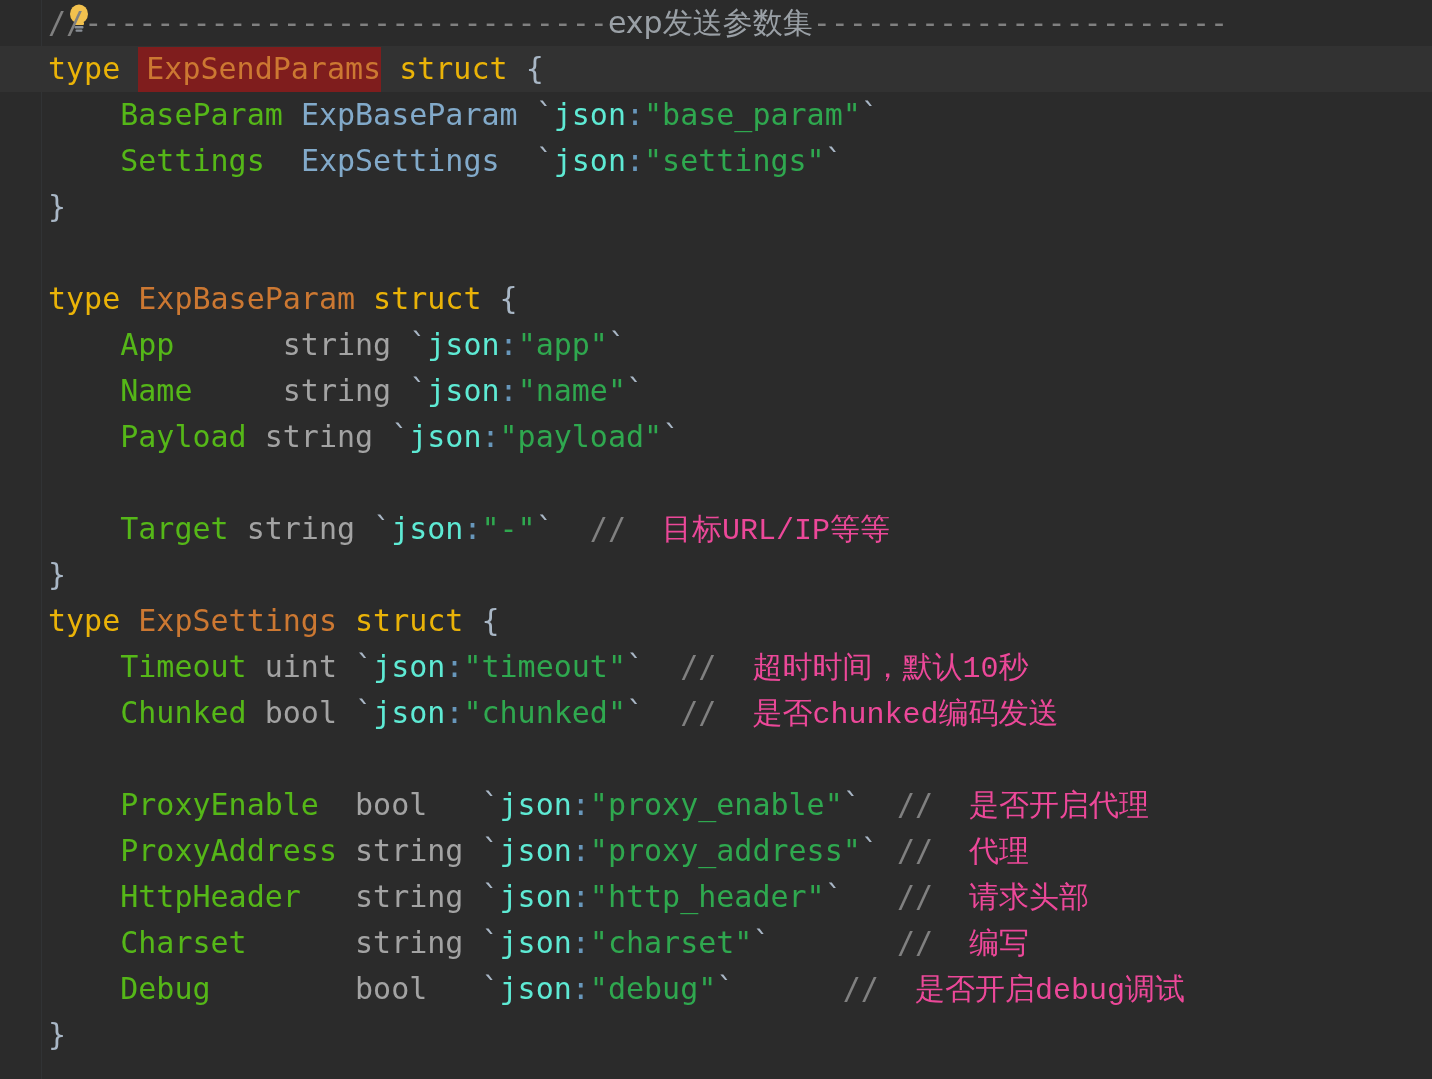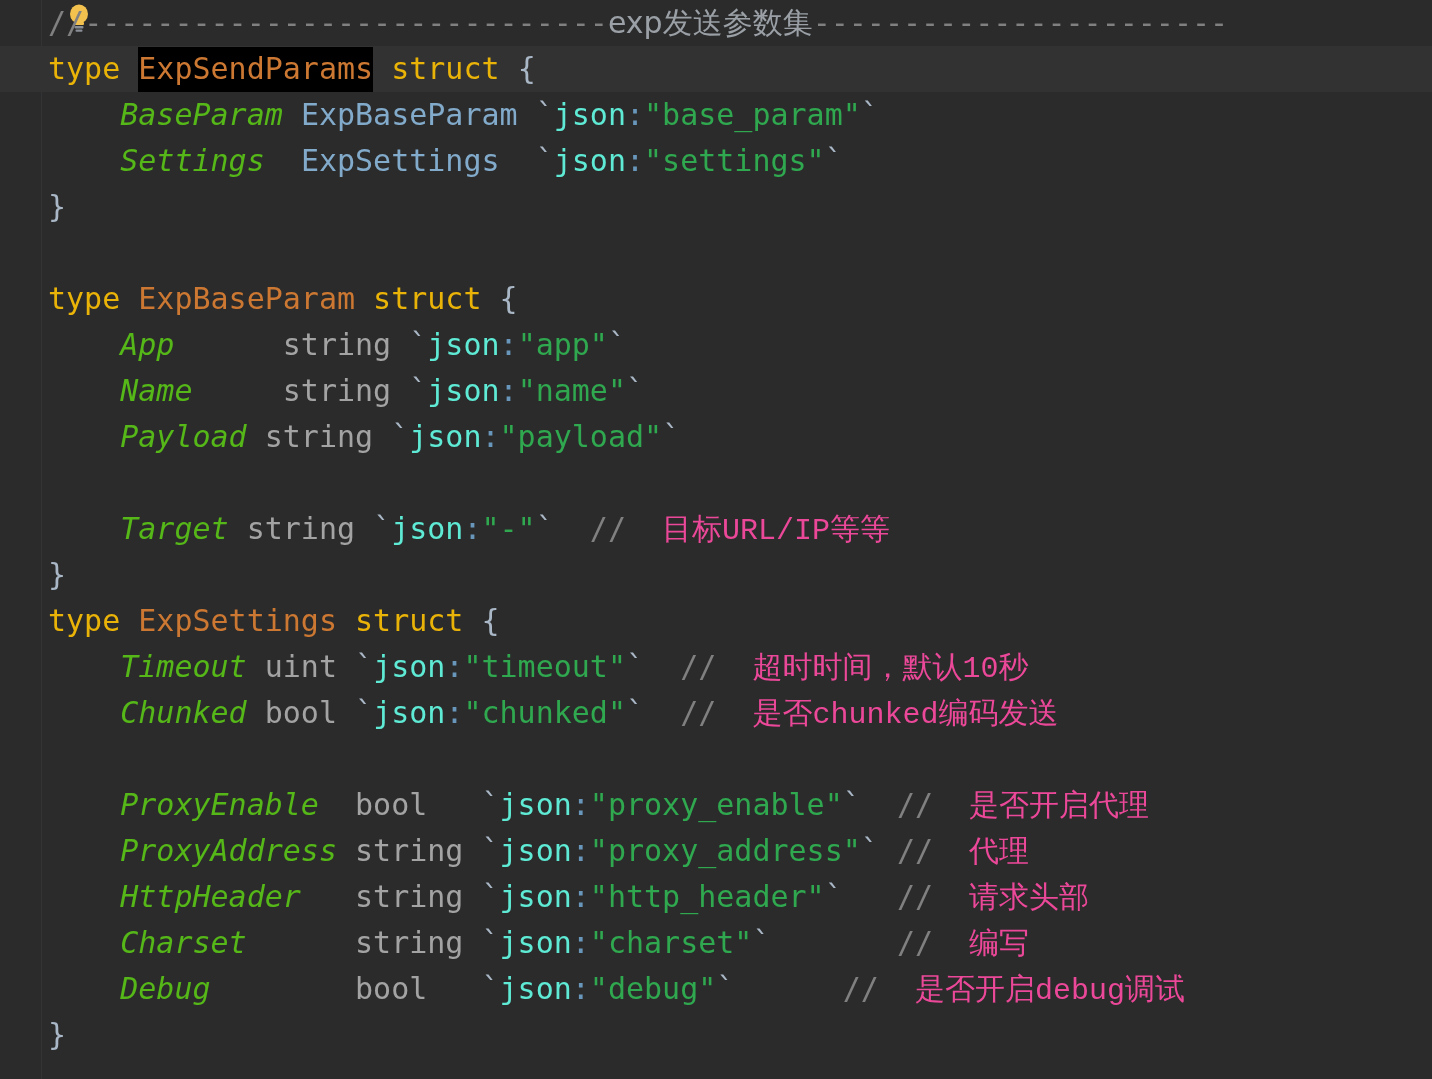--- a/index.html
+++ b/index.html
@@ -56,39 +56,39 @@
   .line {
     position: absolute;
     left: 48px;
     height: 46px;
     white-space: pre;
   }
 
   
   .kw       { color: #eab308; }   
   .typname  { color: #cc7832; }
-  .field    { color: #55b718; font-style: italic; }   
+  .field    { color: #55b718; }   
   .btype    { color: #a3a3a3; }   
   .ref      { color: #82aaca; }   
   .brace    { color: #a9b7c6; }
   .tick     { color: #a9b7c6; }
   .tagkey   { color: #5eead4; margin-top: 25px; }   
   .colon    { color: #6897bb; }
   .str      { color: #2fa84f; }
   .cmt      { color: #808080; }
   .cmt-cjk  { color: #ec4899; font-family: Liberation Mono, monospace; }
 
   
   .ruler-line { color: #808080; }
   .ruler-cjk  { color: #9aa0a6; font-family: "DejaVu Sans", "Liberation Sans", sans-serif; }
 
   
   .sel {
-    background: #000000;
-    padding: 4px 0 6px 0;
+    background: #7f1d1d;
+    padding: 4px 0 6px 8px;
   }
 
   
   .caret {
     display: inline-block;
     width: 3px;
     height: 34px;
     background: #bbbbbb;
     vertical-align: -6px;
     margin-right: -3px;

